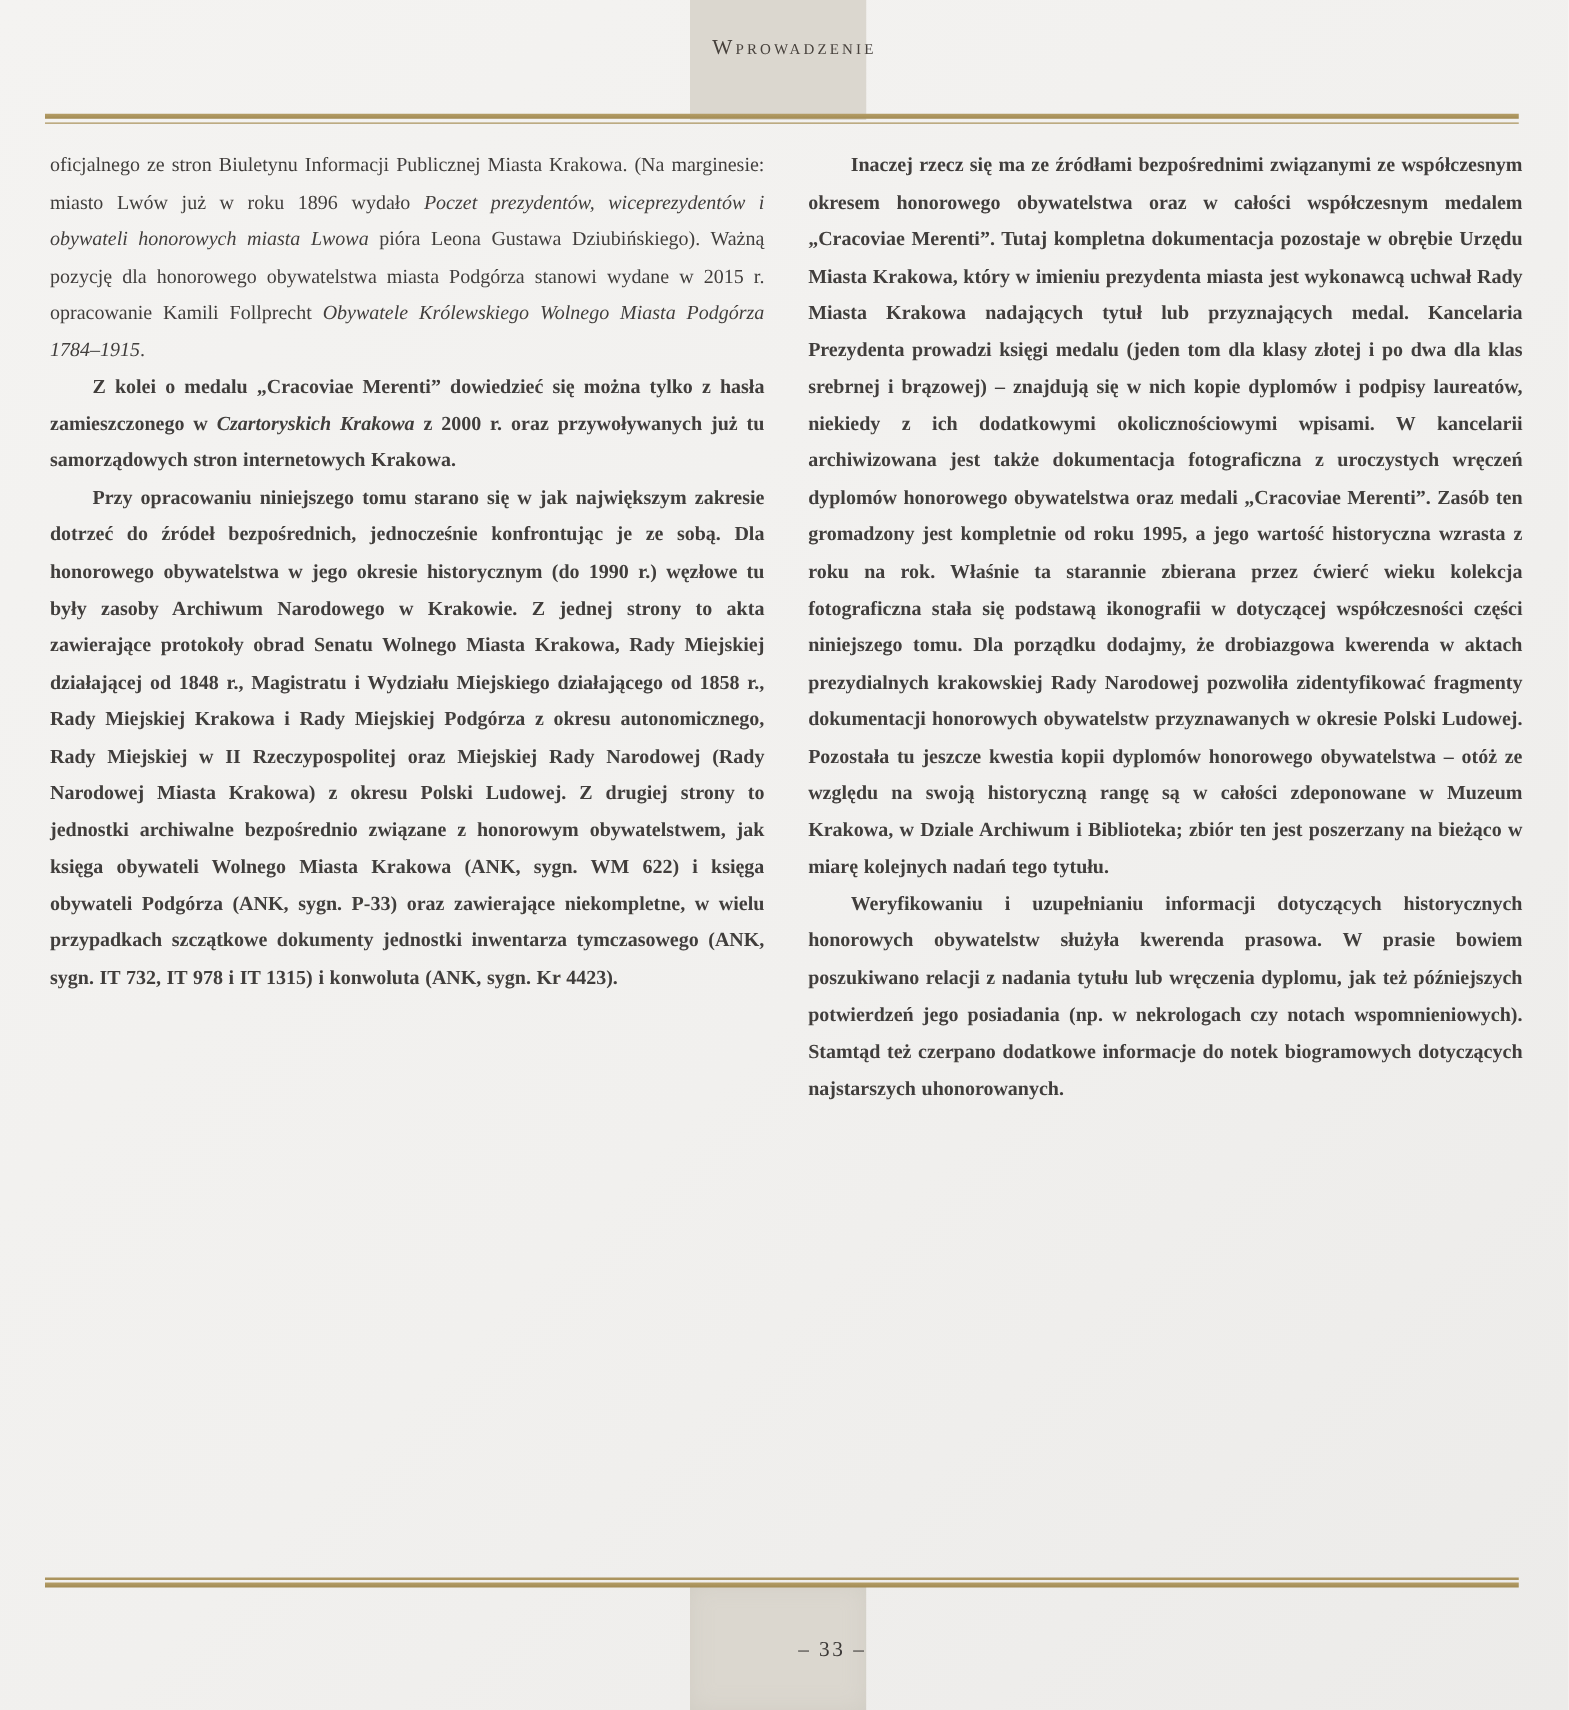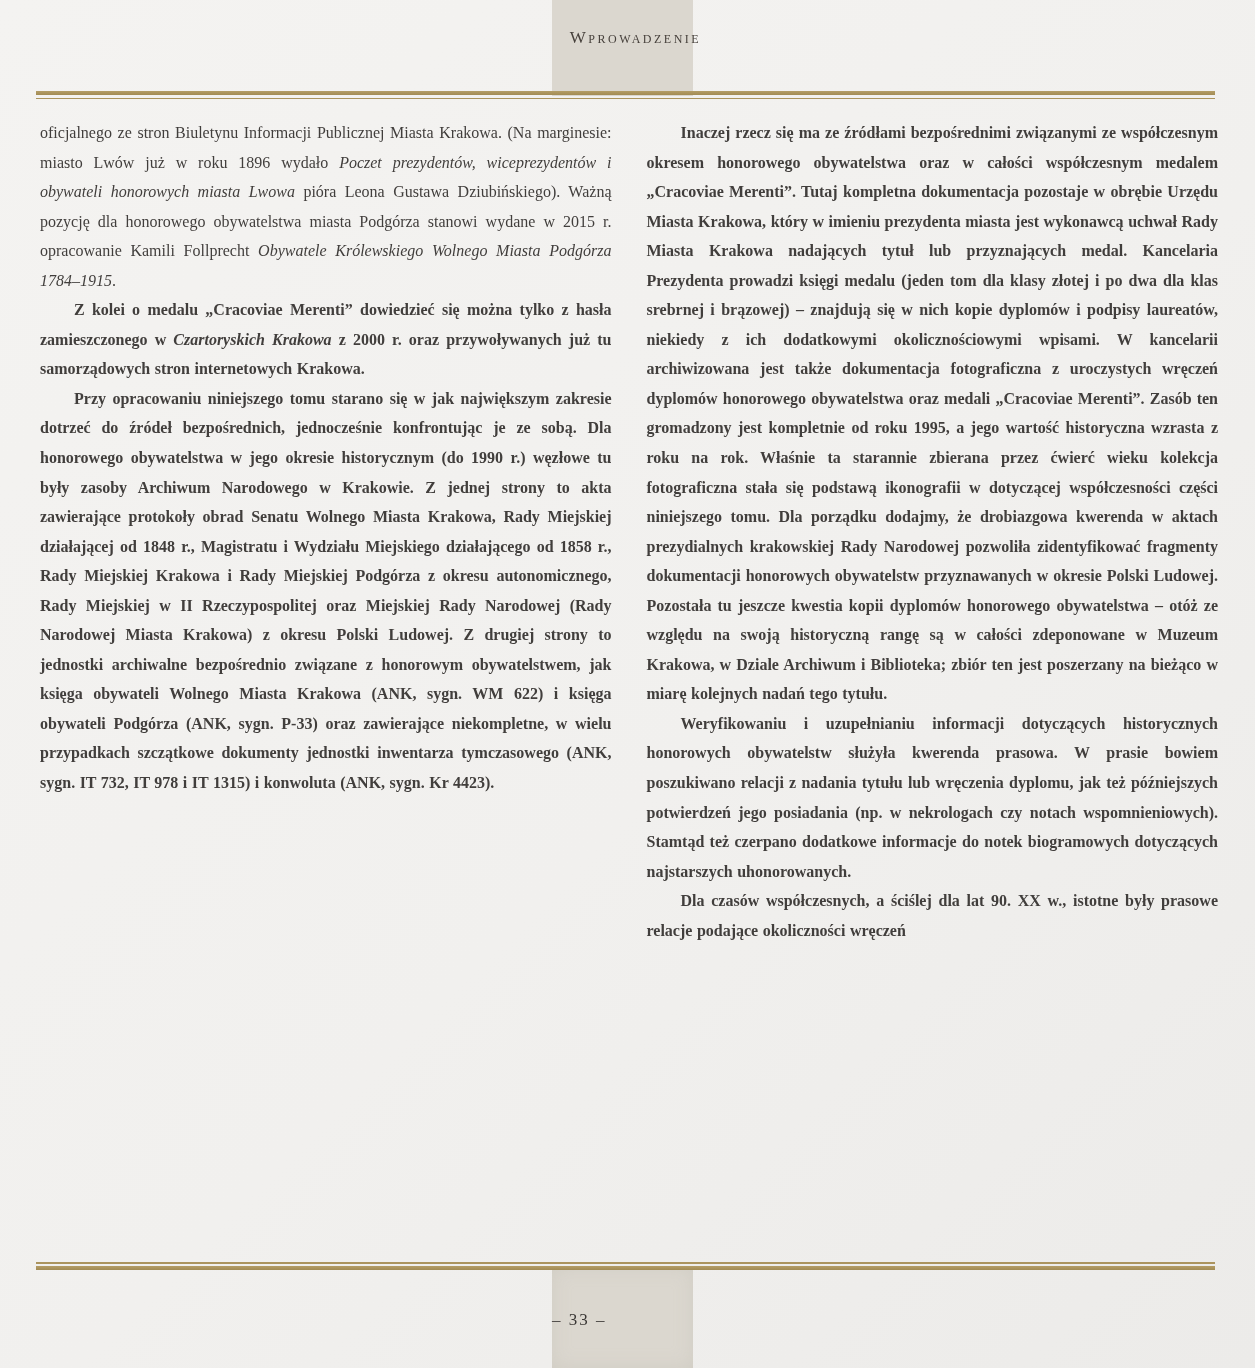--- a/index.html
+++ b/index.html
@@ -40,21 +40,21 @@
     font-size:16px;
     line-height:29.55px;
     text-align:justify;
     color:#413e3c;
     word-spacing:.5px;
   }
   .para.indent{text-indent:34px;font-weight:bold;}
   .para i{font-style:italic;}
   .folio{
     position:absolute;top:1310px;left:552px;width:141px;
-    text-align:left;
+    text-align:right;
     font-size:17px;
     letter-spacing:2px;
     color:#3b3836;
   }
 </style>
 </head>
 <body>
 
 <div class="band top"></div>
 <div class="band bottom"></div>
@@ -69,21 +69,20 @@
 
 <div class="text-area">
   <div class="col">
       <p class="para"><span>oficjalnego ze stron Biuletynu Informacji Publicznej Miasta Krakowa. (Na marginesie: miasto Lwów już w roku 1896 wydało </span><i>Poczet prezydentów, wiceprezydentów i obywateli honorowych miasta Lwowa</i><span> pióra Leona Gustawa Dziubińskiego). Ważną pozycję dla honorowego obywatelstwa miasta Podgórza stanowi wydane w 2015 r. opracowanie Kamili Follprecht </span><i>Obywatele Królewskiego Wolnego Miasta Podgórza 1784–1915</i><span>.</span></p>
       <p class="para indent"><span>Z kolei o medalu „Cracoviae Merenti” dowiedzieć się można tylko z hasła zamieszczonego w </span><i>Czartoryskich Krakowa</i><span> z 2000 r. oraz przywoływanych już tu samorządowych stron internetowych Krakowa.</span></p>
       <p class="para indent"><span>Przy opracowaniu niniejszego tomu starano się w jak największym zakresie dotrzeć do źródeł bezpośrednich, jednocześnie konfrontując je ze sobą. Dla honorowego obywatelstwa w jego okresie historycznym (do 1990 r.) węzłowe tu były zasoby Archiwum Narodowego w Krakowie. Z jednej strony to akta zawierające protokoły obrad Senatu Wolnego Miasta Krakowa, Rady Miejskiej działającej od 1848 r., Magistratu i Wydziału Miejskiego działającego od 1858 r., Rady Miejskiej Krakowa i Rady Miejskiej Podgórza z okresu autonomicznego, Rady Miejskiej w II Rzeczypospolitej oraz Miejskiej Rady Narodowej (Rady Narodowej Miasta Krakowa) z okresu Polski Ludowej. Z drugiej strony to jednostki archiwalne bezpośrednio związane z honorowym obywatelstwem, jak księga obywateli Wolnego Miasta Krakowa (ANK, sygn. WM 622) i księga obywateli Podgórza (ANK, sygn. P-33) oraz zawierające niekompletne, w wielu przypadkach szczątkowe dokumenty jednostki inwentarza tymczasowego (ANK, sygn. IT 732, IT 978 i IT 1315) i konwoluta (ANK, sygn. Kr 4423).</span></p>
     </div>
   <div class="col">
       <p class="para indent"><span>Inaczej rzecz się ma ze źródłami bezpośrednimi związanymi ze współczesnym okresem honorowego obywatelstwa oraz w całości współczesnym medalem „Cracoviae Merenti”. Tutaj kompletna dokumentacja pozostaje w obrębie Urzędu Miasta Krakowa, który w imieniu prezydenta miasta jest wykonawcą uchwał Rady Miasta Krakowa nadających tytuł lub przyznających medal. Kancelaria Prezydenta prowadzi księgi medalu (jeden tom dla klasy złotej i po dwa dla klas srebrnej i brązowej) – znajdują się w nich kopie dyplomów i podpisy laureatów, niekiedy z ich dodatkowymi okolicznościowymi wpisami. W kancelarii archiwizowana jest także dokumentacja fotograficzna z uroczystych wręczeń dyplomów honorowego obywatelstwa oraz medali „Cracoviae Merenti”. Zasób ten gromadzony jest kompletnie od roku 1995, a jego wartość historyczna wzrasta z roku na rok. Właśnie ta starannie zbierana przez ćwierć wieku kolekcja fotograficzna stała się podstawą ikonografii w dotyczącej współczesności części niniejszego tomu. Dla porządku dodajmy, że drobiazgowa kwerenda w aktach prezydialnych krakowskiej Rady Narodowej pozwoliła zidentyfikować fragmenty dokumentacji honorowych obywatelstw przyznawanych w okresie Polski Ludowej. Pozostała tu jeszcze kwestia kopii dyplomów honorowego obywatelstwa – otóż ze względu na swoją historyczną rangę są w całości zdeponowane w Muzeum Krakowa, w Dziale Archiwum i Biblioteka; zbiór ten jest poszerzany na bieżąco w miarę kolejnych nadań tego tytułu.</span></p>
       <p class="para indent"><span>Weryfikowaniu i uzupełnianiu informacji dotyczących historycznych honorowych obywatelstw służyła kwerenda prasowa. W prasie bowiem poszukiwano relacji z nadania tytułu lub wręczenia dyplomu, jak też późniejszych potwierdzeń jego posiadania (np. w nekrologach czy notach wspomnieniowych). Stamtąd też czerpano dodatkowe informacje do notek biogramowych dotyczących najstarszych uhonorowanych.</span></p>
-      <p class="para indent"><span>Dla czasów współczesnych, a ściślej dla lat 90. XX w., istotne były prasowe relacje podające okoliczności wręczeń</span></p>
     </div>
 </div>
 
 <div class="rule bottom-rule">
   <div class="thin"></div>
   <div class="gap"></div>
   <div class="thick"></div>
 </div>
 
 <div class="folio">– 33 –</div>

